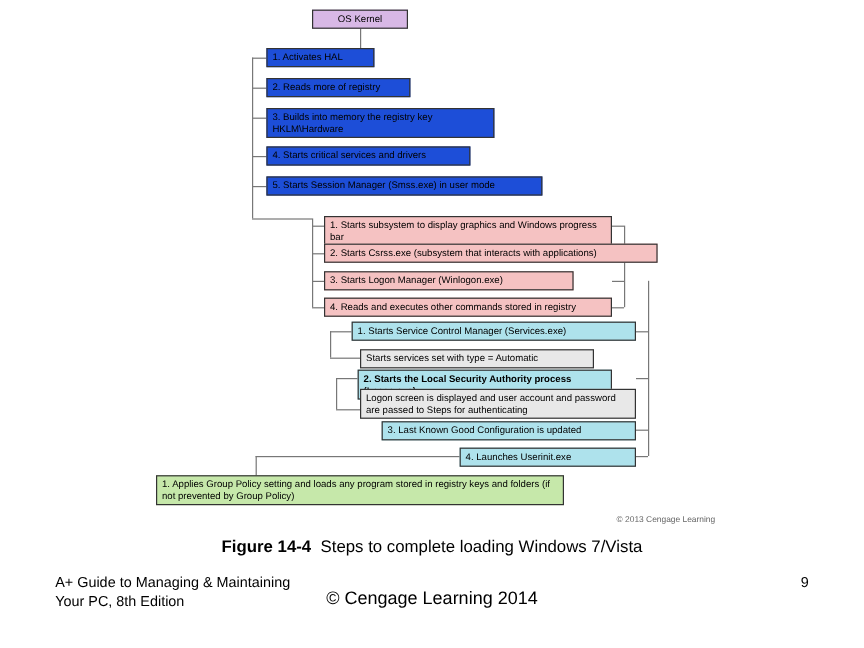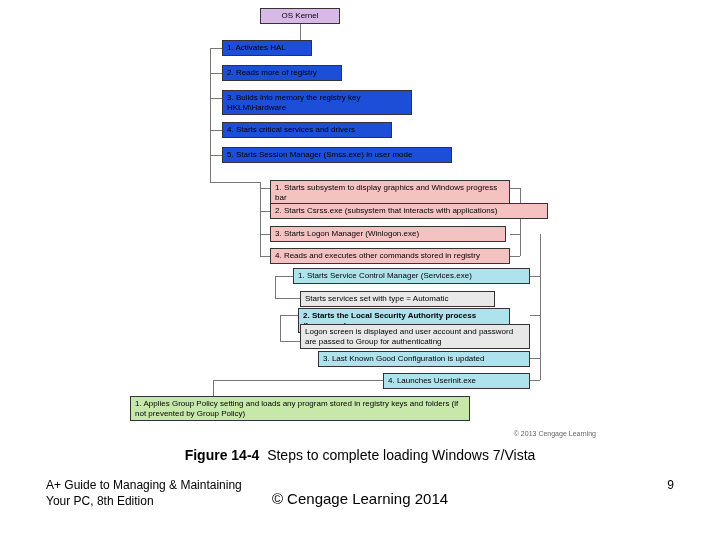--- a/index.html
+++ b/index.html
@@ -124,30 +124,30 @@
   <div class="box kernel">OS Kernel</div>
 
   <div class="box g1" style="left:92px; top:32px; width:90px;">1. Activates HAL</div>
   <div class="box g1" style="left:92px; top:57px; width:120px;">2. Reads more of registry</div>
   <div class="box g1" style="left:92px; top:82px; width:190px;">3. Builds into memory the registry key HKLM\Hardware</div>
   <div class="box g1" style="left:92px; top:114px; width:170px;">4. Starts critical services and drivers</div>
   <div class="box g1" style="left:92px; top:139px; width:230px;">5. Starts Session Manager (Smss.exe) in user mode</div>
 
   <div class="box g2" style="left:140px; top:172px; width:240px;">1. Starts subsystem to display graphics and Windows progress bar</div>
   <div class="box g2" style="left:140px; top:195px; width:278px;">2. Starts Csrss.exe (subsystem that interacts with applications)</div>
-  <div class="box g2" style="left:140px; top:218px; width:236px;">3. Starts Logon Manager (Winlogon.exe)</div>
+  <div class="box g2" style="left:140px; top:218px; width:208px;">3. Starts Logon Manager (Winlogon.exe)</div>
   <div class="box g2" style="left:140px; top:240px; width:240px;">4. Reads and executes other commands stored in registry</div>
 
   <div class="box g3" style="left:163px; top:260px; width:237px;">1. Starts Service Control Manager (Services.exe)</div>
   <div class="box g3" style="left:168px; top:300px; width:212px;font-weight:bold;">2. Starts the Local Security Authority process (Lsass.exe)</div>
   <div class="box g3" style="left:188px; top:343px; width:212px;">3. Last Known Good Configuration is updated</div>
   <div class="box g3" style="left:253px; top:365px; width:147px;">4. Launches Userinit.exe</div>
 
   <div class="box g4" style="left:170px; top:283px; width:195px;">Starts services set with type = Automatic</div>
-  <div class="box g4" style="left:170px; top:316px; width:230px;">Logon screen is displayed and user account and password are passed to Group for authenticating</div>
+  <div class="box g4" style="left:170px; top:316px; width:230px;">Logon screen is displayed and user account and password are passed to Steps for authenticating</div>
 
   <div class="box g5" style="left:0px; top:388px; width:340px;">1. Applies Group Policy setting and loads any program stored in registry keys and folders (if not prevented by Group Policy)</div>
 
   <div class="attr">© 2013 Cengage Learning</div>
 </div>
 
 <div class="caption">
   <b>Figure 14-4</b>
   &nbsp;<span>Steps to complete loading Windows 7/Vista</span>
 </div>

